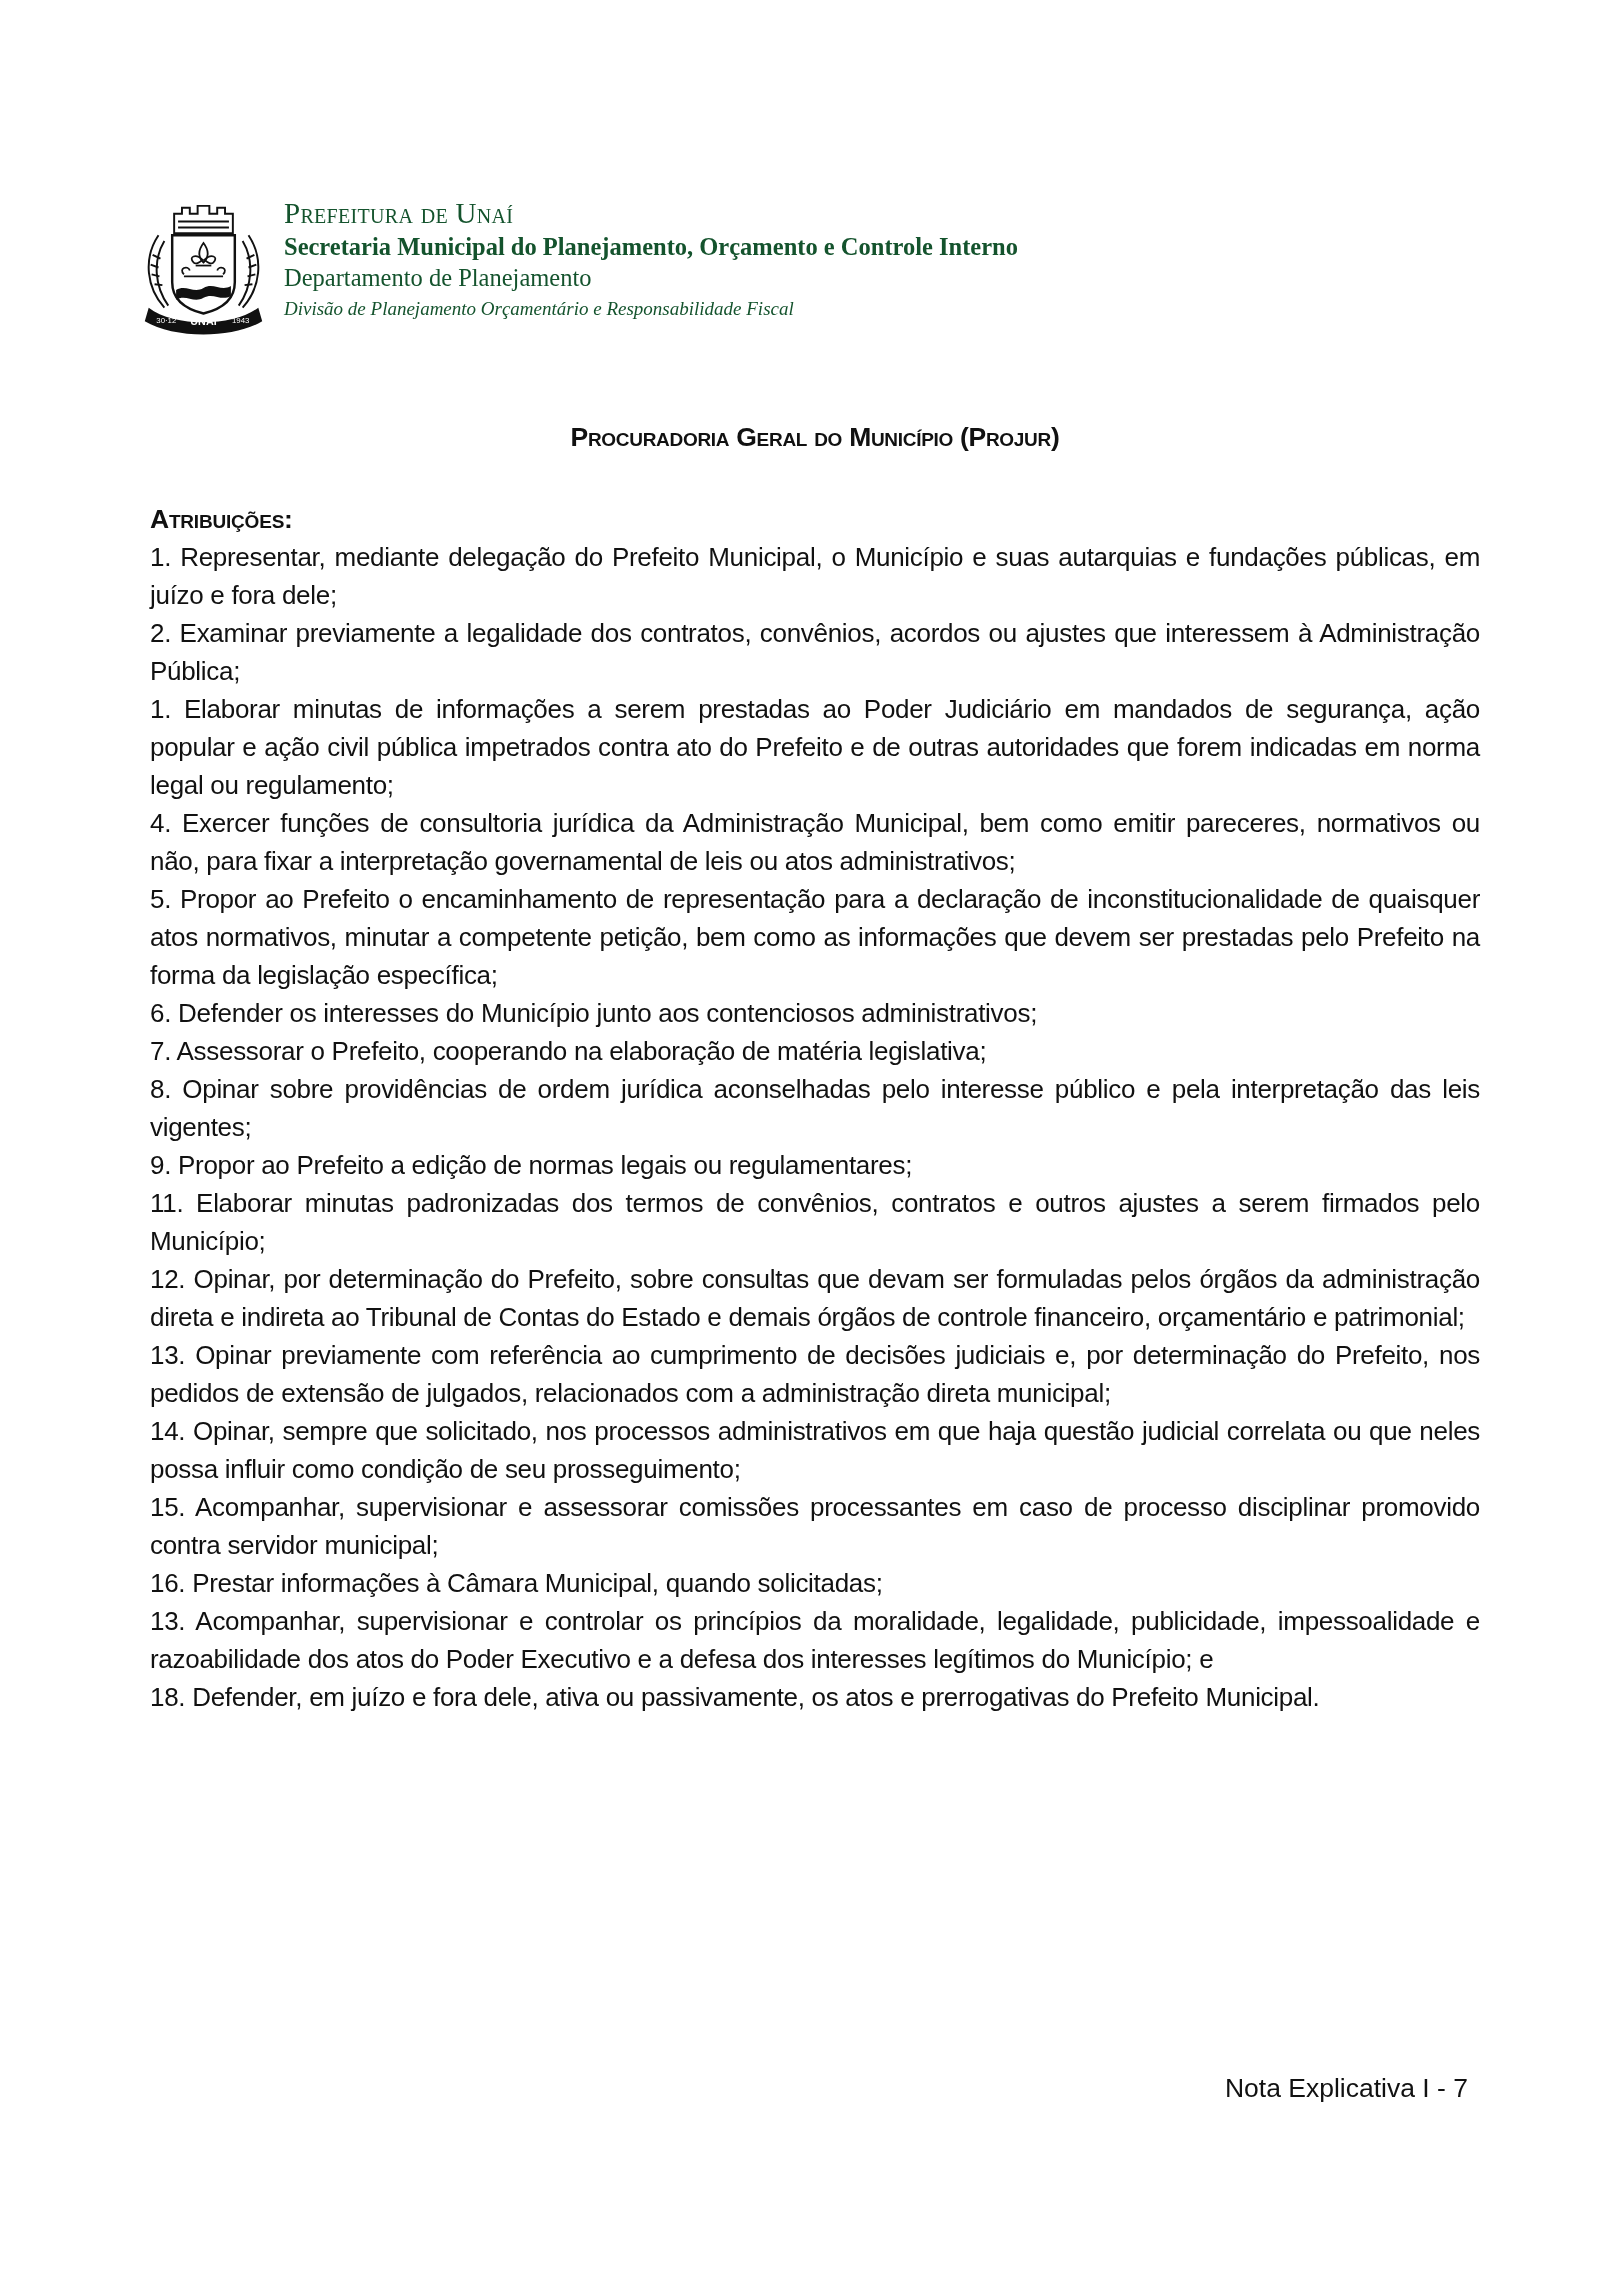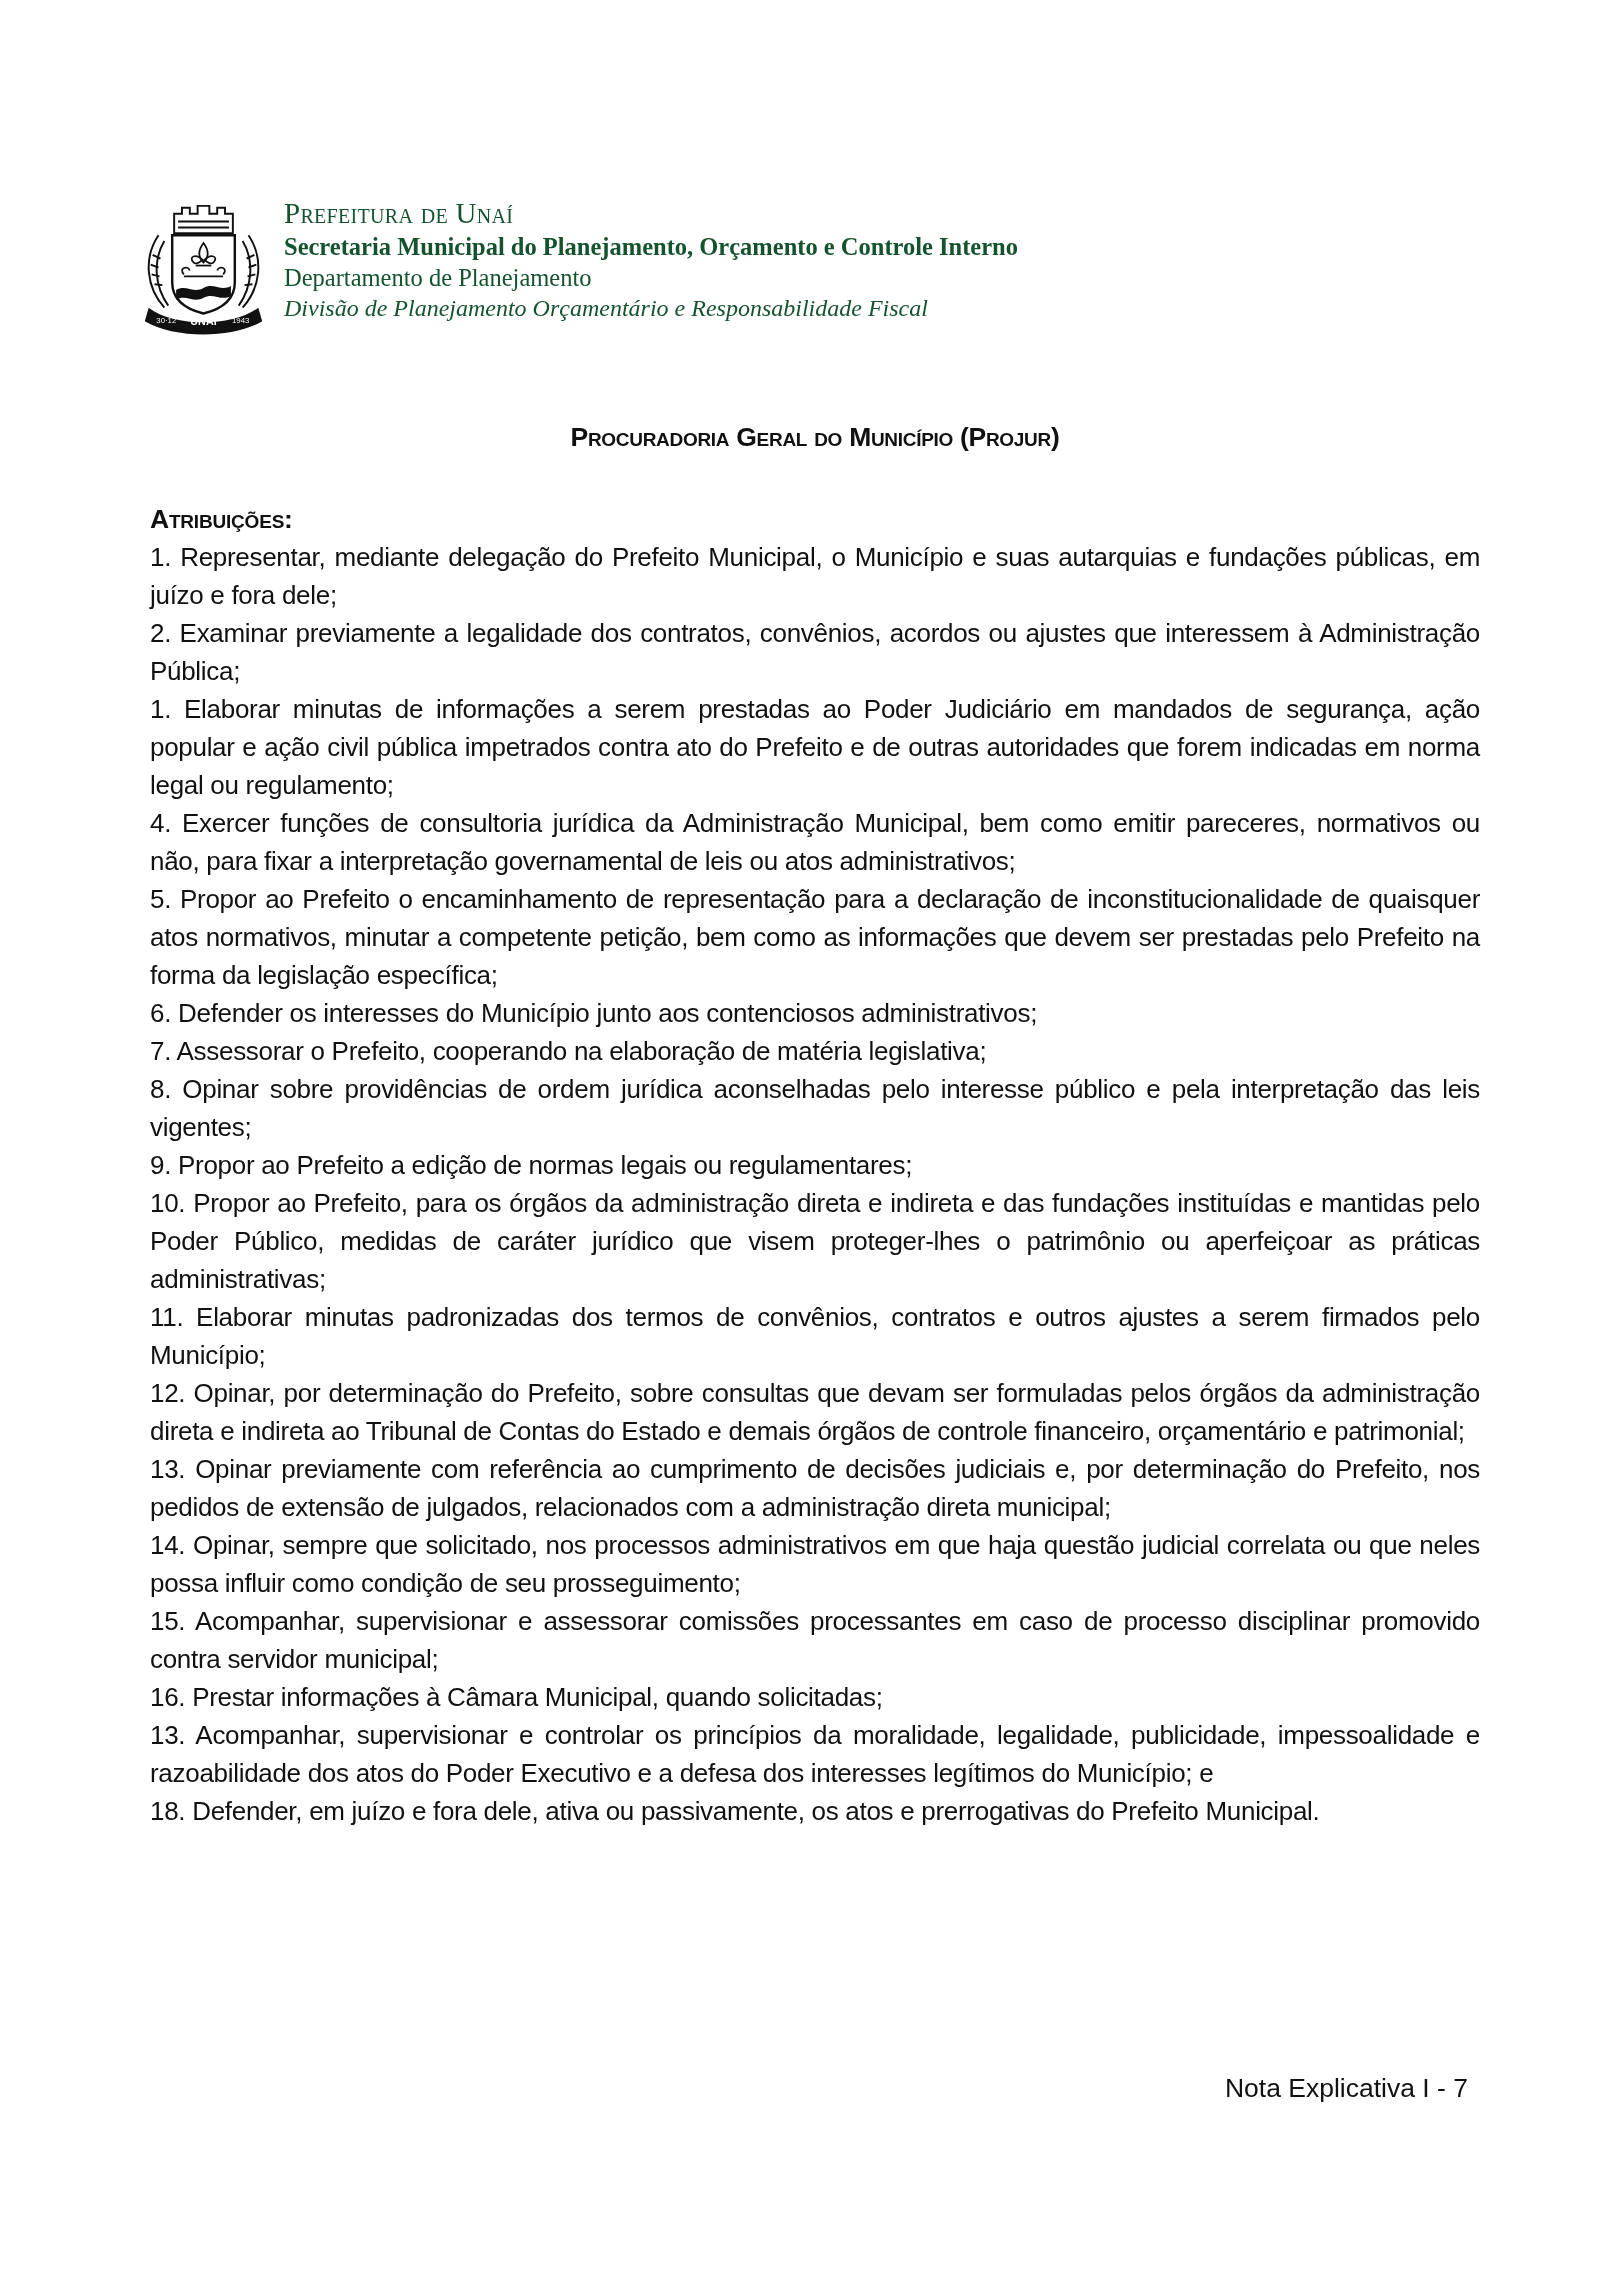--- a/index.html
+++ b/index.html
@@ -6,21 +6,21 @@
   body { width: 1620px; height: 2293px; position: relative; overflow: hidden; color: #111; }
   .page { position: absolute; left: 0; top: 0; width: 1620px; height: 2293px; background: #fff; }
 
   
   .header { position: absolute; left: 135px; top: 196px; width: 1078px; height: 157px; }
   .crest { position: absolute; left: 0; top: 3.9px; width: 137px; height: 137px; }
   .header-text { position: absolute; left: 149px; top: 0; font-family: Liberation Serif, serif; color: #14532d; }
   .org-name { font-size: 29px; line-height: 35px; font-variant: small-caps; letter-spacing: 0.3px; }
   .secretaria { font-size: 24.5px; line-height: 31px; font-weight: bold; }
   .departamento { font-size: 24.5px; line-height: 31px; }
-  .divisao { font-size: 24px; line-height: 31px; font-style: italic; }
+  .divisao { font-size: 19px; line-height: 31px; font-style: italic; }
 
   
   .content { position: absolute; left: 150px; top: 420px; width: 1330px; font-family: "Liberation Sans", "DejaVu Sans", sans-serif; }
   .section-title { font-size: 26.5px; line-height: 35px; font-variant: small-caps; margin: 0 0 45px 0; letter-spacing: -0.3px; text-align: center; }
   .subheading { font-size: 26.5px; line-height: 38px; font-variant: small-caps; margin: 0; letter-spacing: -0.2px; }
   .items { margin: 0; padding: 0; list-style: none; }
   .item { font-size: 26px; line-height: 38px; text-align: justify; margin: 0; letter-spacing: -0.3px; }
 
   
   .footer { position: absolute; right: 152px; top: 2072px; font-family: "Liberation Sans", "DejaVu Sans", sans-serif; font-size: 26.5px; line-height: 33px; color: #111; }
@@ -81,21 +81,20 @@
     <ol class="items">
       <li class="item">1. Representar, mediante delegação do Prefeito Municipal, o Município e suas autarquias e fundações públicas, em juízo e fora dele;</li>
       <li class="item">2. Examinar previamente a legalidade dos contratos, convênios, acordos ou ajustes que interessem à Administração Pública;</li>
       <li class="item">1. Elaborar minutas de informações a serem prestadas ao Poder Judiciário em mandados de segurança, ação popular e ação civil pública impetrados contra ato do Prefeito e de outras autoridades que forem indicadas em norma legal ou regulamento;</li>
       <li class="item">4. Exercer funções de consultoria jurídica da Administração Municipal, bem como emitir pareceres, normativos ou não, para fixar a interpretação governamental de leis ou atos administrativos;</li>
       <li class="item">5. Propor ao Prefeito o encaminhamento de representação para a declaração de inconstitucionalidade de quaisquer atos normativos, minutar a competente petição, bem como as informações que devem ser prestadas pelo Prefeito na forma da legislação específica;</li>
       <li class="item">6. Defender os interesses do Município junto aos contenciosos administrativos;</li>
       <li class="item">7. Assessorar o Prefeito, cooperando na elaboração de matéria legislativa;</li>
       <li class="item">8. Opinar sobre providências de ordem jurídica aconselhadas pelo interesse público e pela interpretação das leis vigentes;</li>
       <li class="item">9. Propor ao Prefeito a edição de normas legais ou regulamentares;</li>
-      <li class="item">10. Propor ao Prefeito, para os órgãos da administração direta e indireta e das fundações instituídas e mantidas pelo Poder Público, medidas de caráter jurídico que visem proteger-lhes o patrimônio ou aperfeiçoar as práticas administrativas;</li>
       <li class="item">11. Elaborar minutas padronizadas dos termos de convênios, contratos e outros ajustes a serem firmados pelo Município;</li>
       <li class="item">12. Opinar, por determinação do Prefeito, sobre consultas que devam ser formuladas pelos órgãos da administração direta e indireta ao Tribunal de Contas do Estado e demais órgãos de controle financeiro, orçamentário e patrimonial;</li>
       <li class="item">13. Opinar previamente com referência ao cumprimento de decisões judiciais e, por determinação do Prefeito, nos pedidos de extensão de julgados, relacionados com a administração direta municipal;</li>
       <li class="item">14. Opinar, sempre que solicitado, nos processos administrativos em que haja questão judicial correlata ou que neles possa influir como condição de seu prosseguimento;</li>
       <li class="item">15. Acompanhar, supervisionar e assessorar comissões processantes em caso de processo disciplinar promovido contra servidor municipal;</li>
       <li class="item">16. Prestar informações à Câmara Municipal, quando solicitadas;</li>
       <li class="item">13. Acompanhar, supervisionar e controlar os princípios da moralidade, legalidade, publicidade, impessoalidade e razoabilidade dos atos do Poder Executivo e a defesa dos interesses legítimos do Município; e</li>
       <li class="item">18. Defender, em juízo e fora dele, ativa ou passivamente, os atos e prerrogativas do Prefeito Municipal.</li>
     </ol>
   </div>

